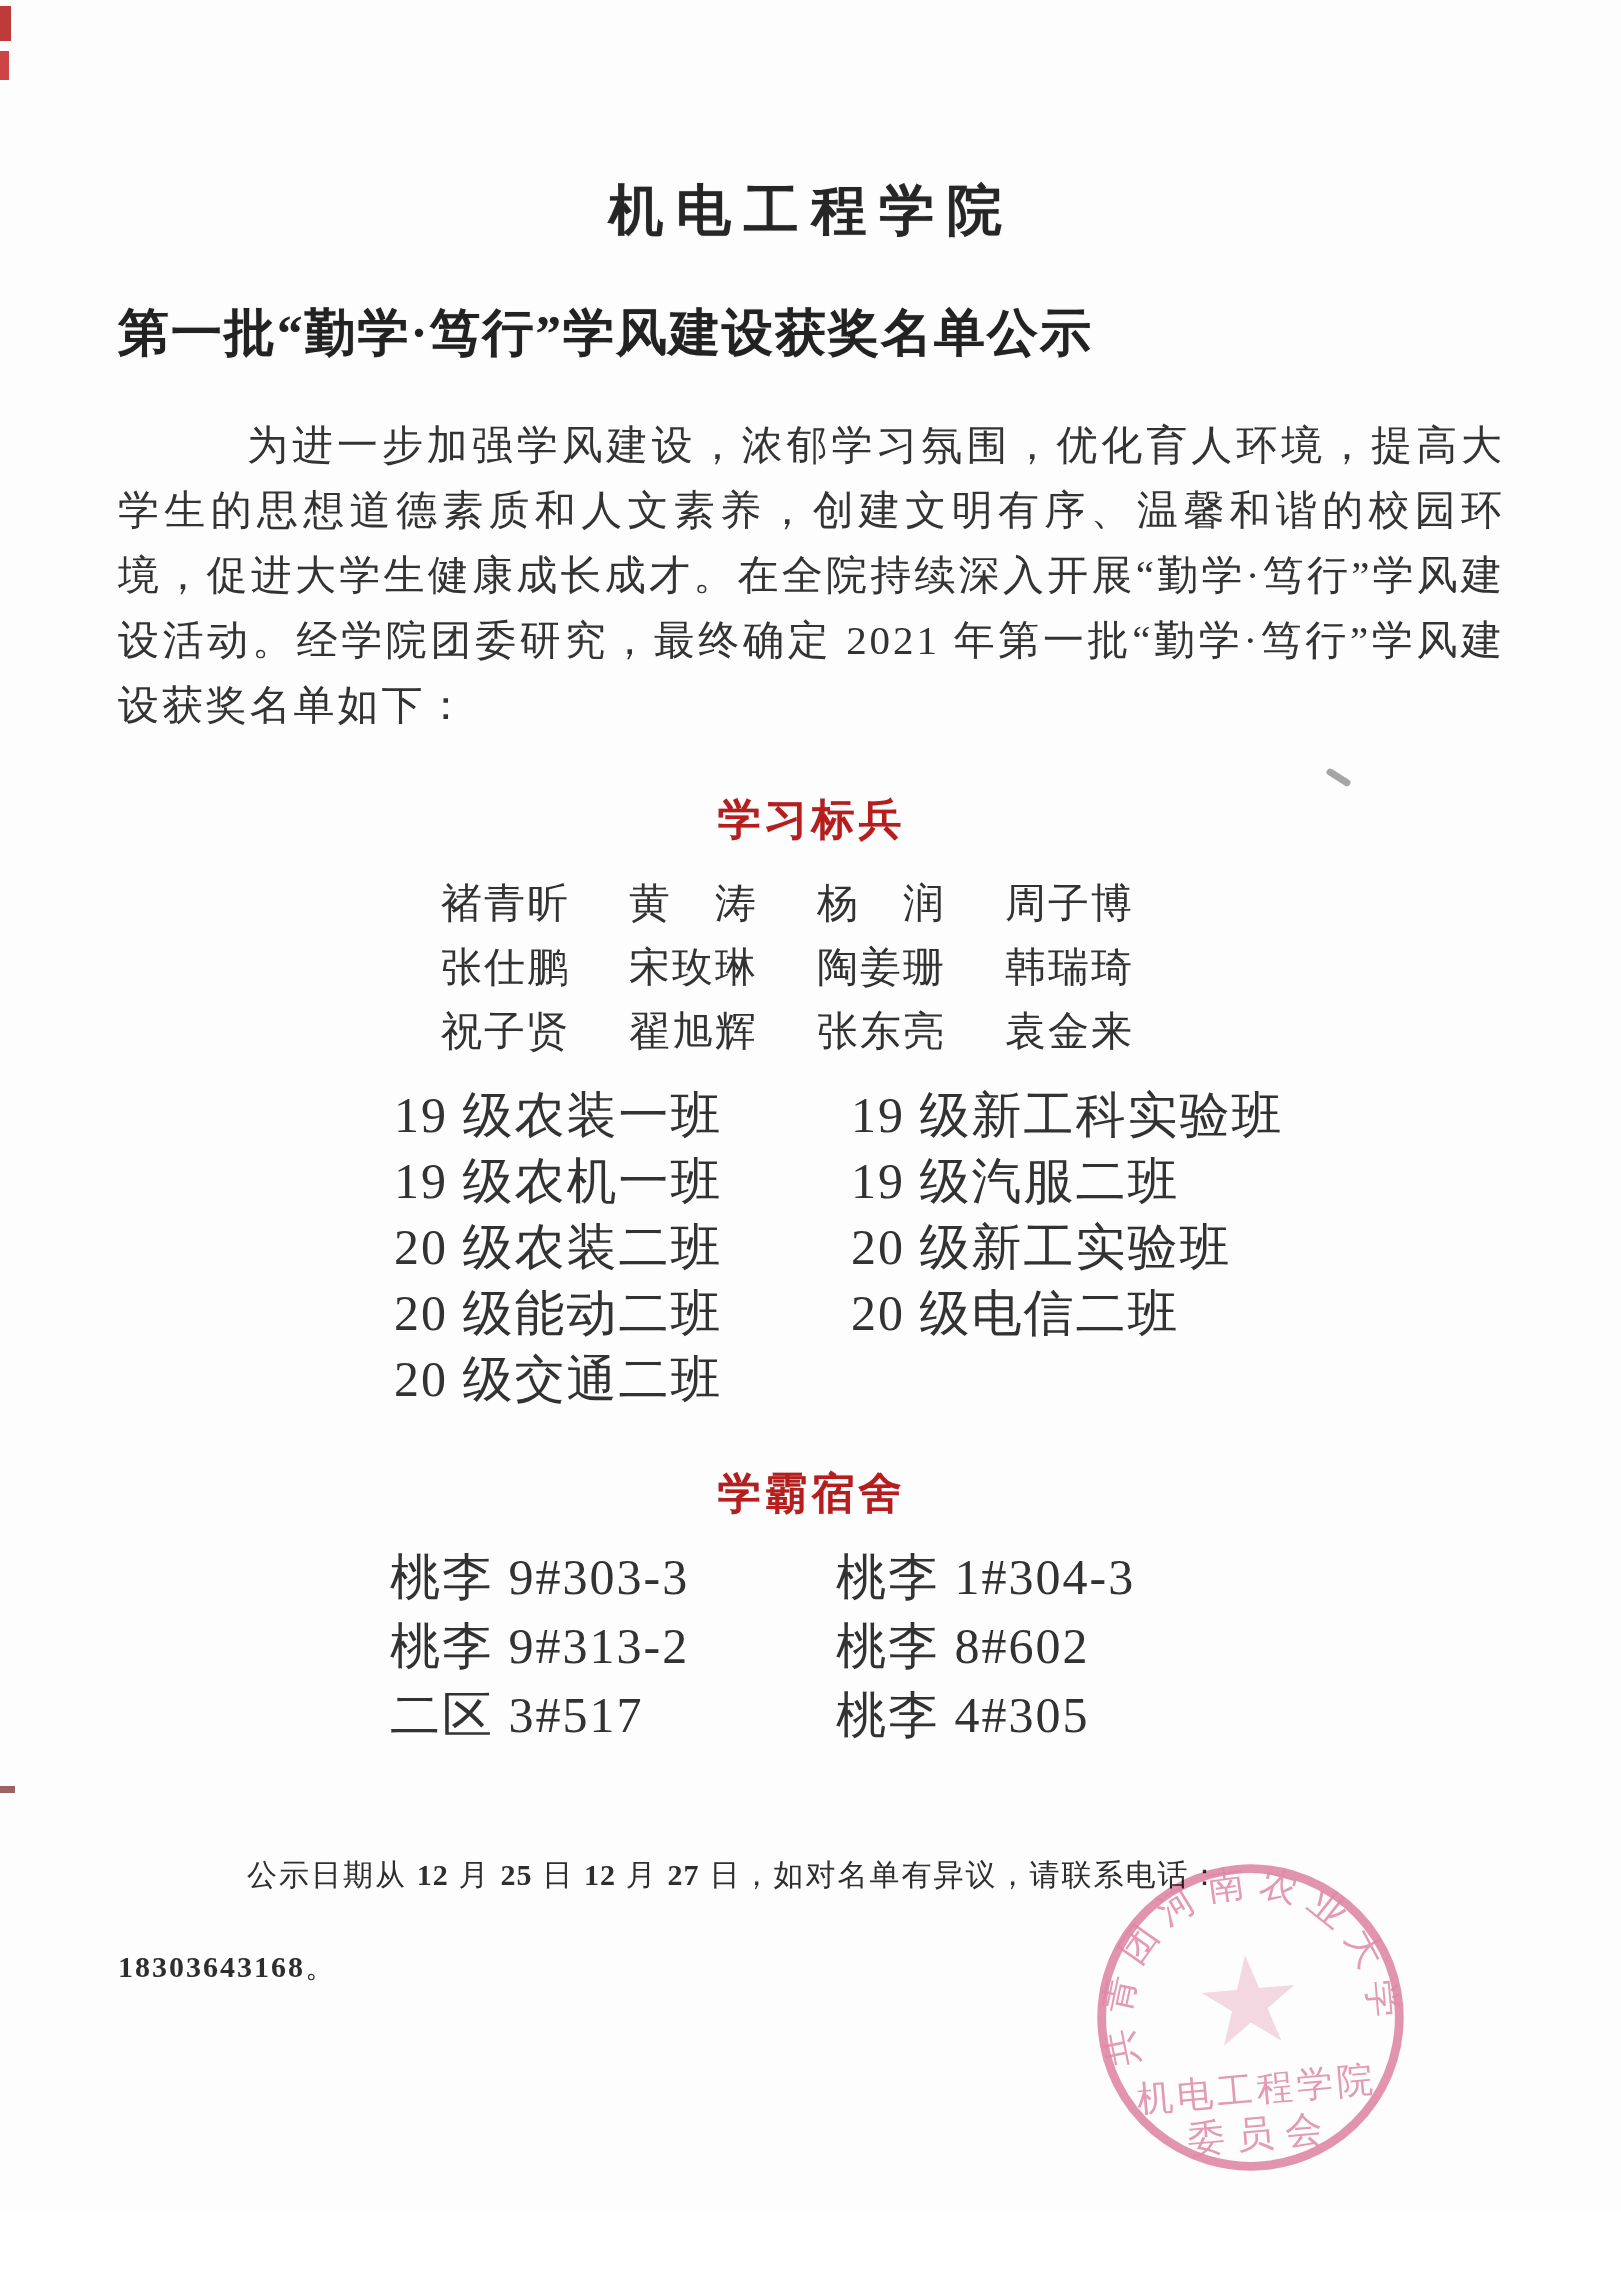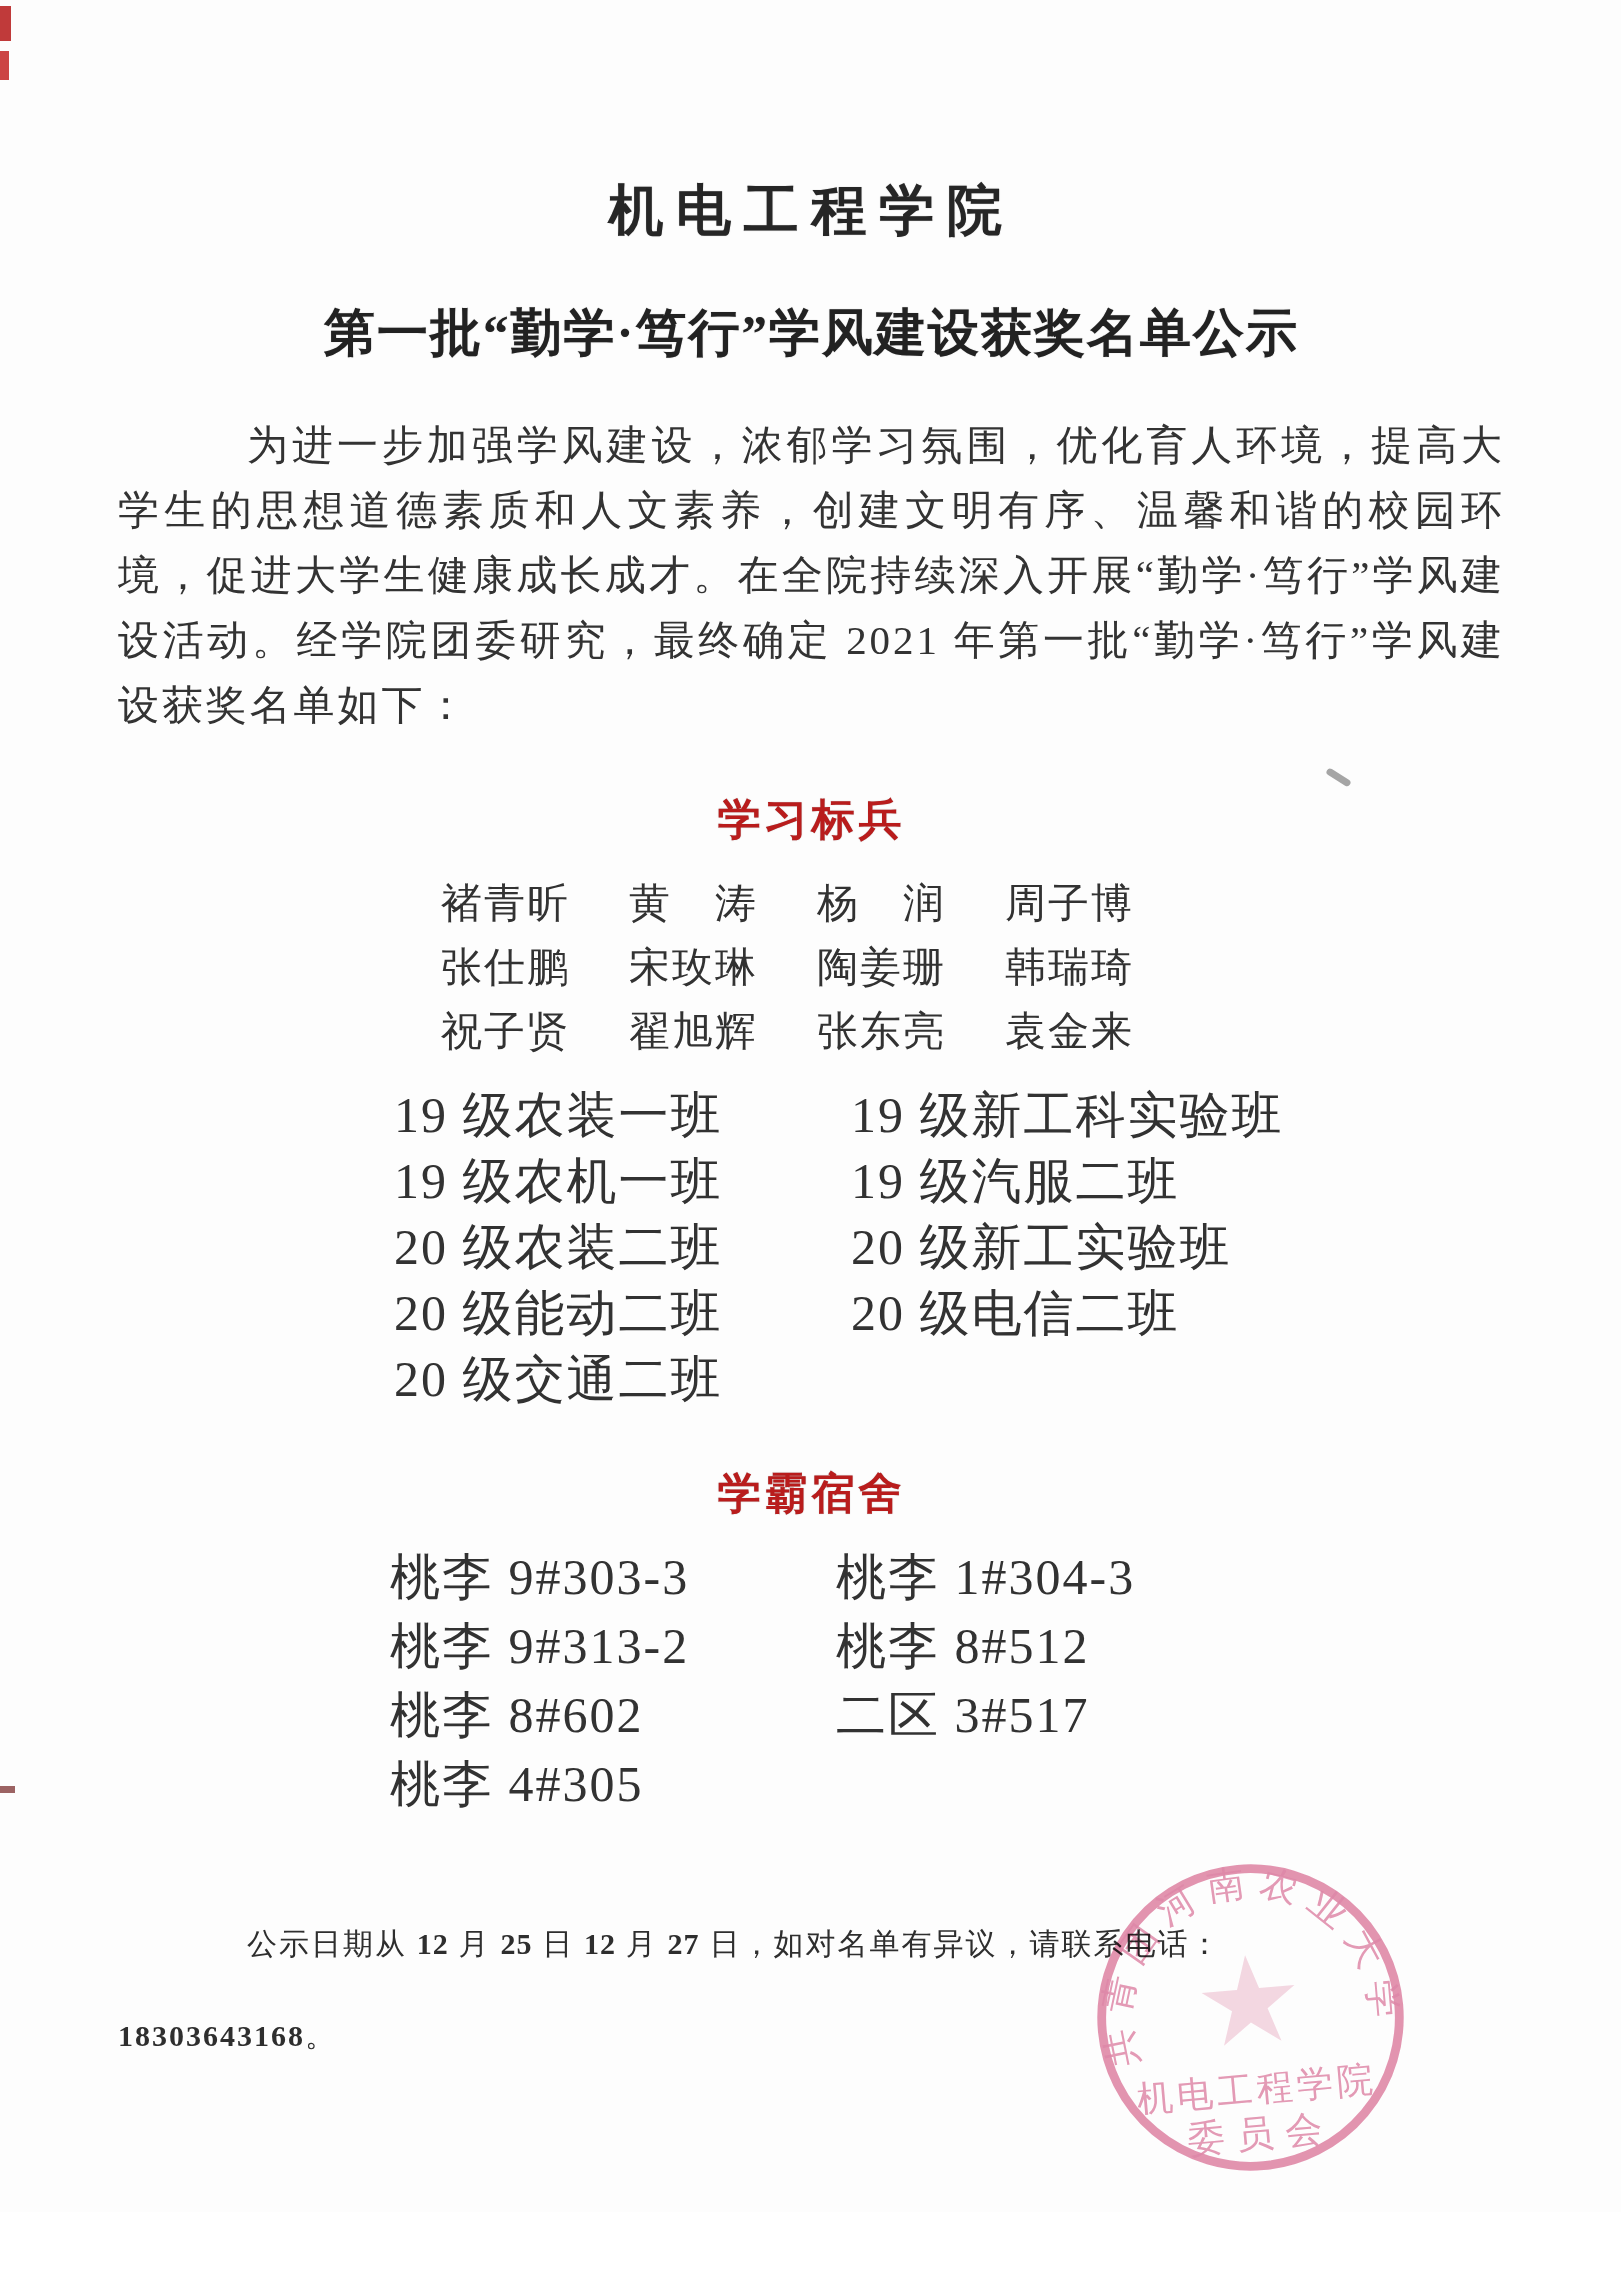--- a/index.html
+++ b/index.html
@@ -16,21 +16,21 @@
   .soft{ text-shadow:0 0 1px rgba(70,70,70,.45); }
 
   .title{
     text-align:center;
     font-size:55px;font-weight:700;
     letter-spacing:12.7px;
     color:#262626;
     margin:0;
   }
   .subtitle{
-    text-align:center;
+    text-align:left;
     font-size:51px;font-weight:700;
     letter-spacing:2px;
     color:#222;
     margin:51px 0 0 0;
   }
   .intro{
     margin:45px 0 0 0;
     font-size:41px;
     line-height:65px;
     letter-spacing:2.9px;
@@ -139,21 +139,20 @@
     <span>20 级电信二班</span>
     <span>20 级交通二班</span>
     <span></span>
   </div>
 
   <h3 class="section-heading soft">学霸宿舍</h3>
   <div class="two-col dorms">
     <span>桃李 9#303-3</span>
     <span>桃李 1#304-3</span>
     <span>桃李 9#313-2</span>
-    <span>桃李 8#512</span>
     <span>桃李 8#602</span>
     <span>二区 3#517</span>
     <span>桃李 4#305</span>
     <span></span>
   </div>
 
   <div class="notice">
     <div class="line1">
       <span>公示日期从</span><span class="num">12</span><span>月</span><span class="num">25</span><span>日</span><span class="num">12</span><span>月</span><span class="num">27</span><span>日，如对名单有异议，请联系电话：</span>
     </div>

